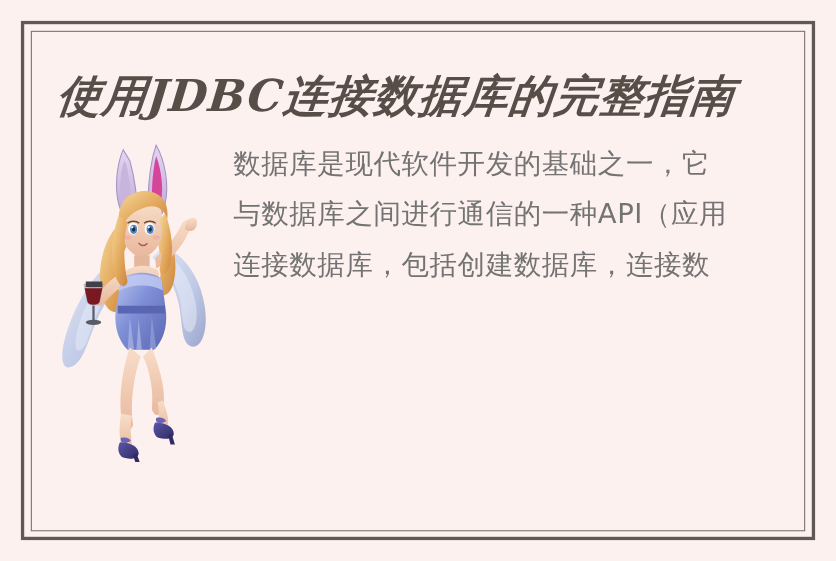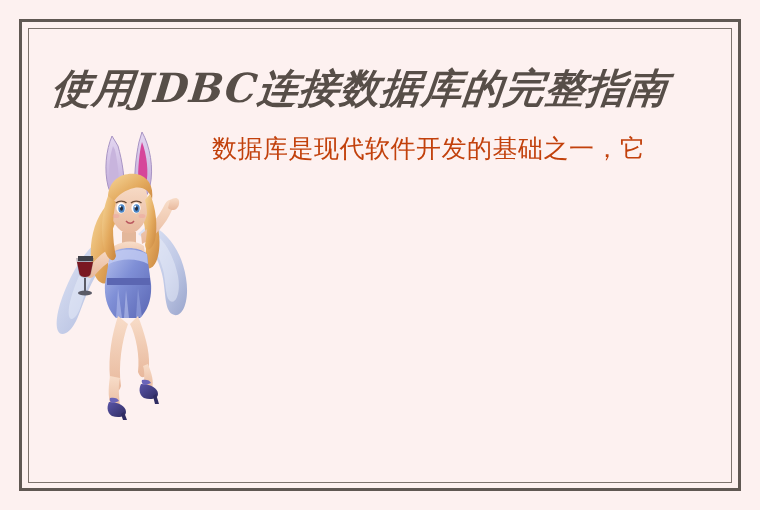--- a/index.html
+++ b/index.html
@@ -63,21 +63,21 @@
     transform-origin: left center;
   }
 
   
   .body-copy {
     position: absolute;
     left: 212px;
     top: 126px;
     width: 520px;
     height: 290px;
-    color: #c2410c;
+    color: #737373;
     font-family: "DejaVu Sans", sans-serif;
     font-size: 25px;
     line-height: 46px;
     letter-spacing: 0.5px;
     overflow: hidden;
     white-space: nowrap;
   }
   .body-copy .ln { display: block; height: 46px; }
 
   
@@ -225,18 +225,20 @@
         <path d="M78 284 L81 292 L77 292 L75 286 Z" fill="#2f2c62"></path>
         <path d="M64 270 C68 269 72 270 73 273 L68 275 C65 275 63 273 64 270 Z" fill="#6a64b8"></path>
       </g>
     </svg>
   </div>
 
   <div class="title">使用JDBC连接数据库的完整指南</div>
 
   <div class="body-copy">
     <span class="ln">数据库是现代软件开发的基础之一，它</span>
+    <span class="ln">与数据库之间进行通信的一种API（应用</span>
+    <span class="ln">连接数据库，包括创建数据库，连接数</span>
   </div>
 
   <div class="frame-inner"></div>
   <div class="frame-outer"></div>
 
 </div>
 
 </body></html>

